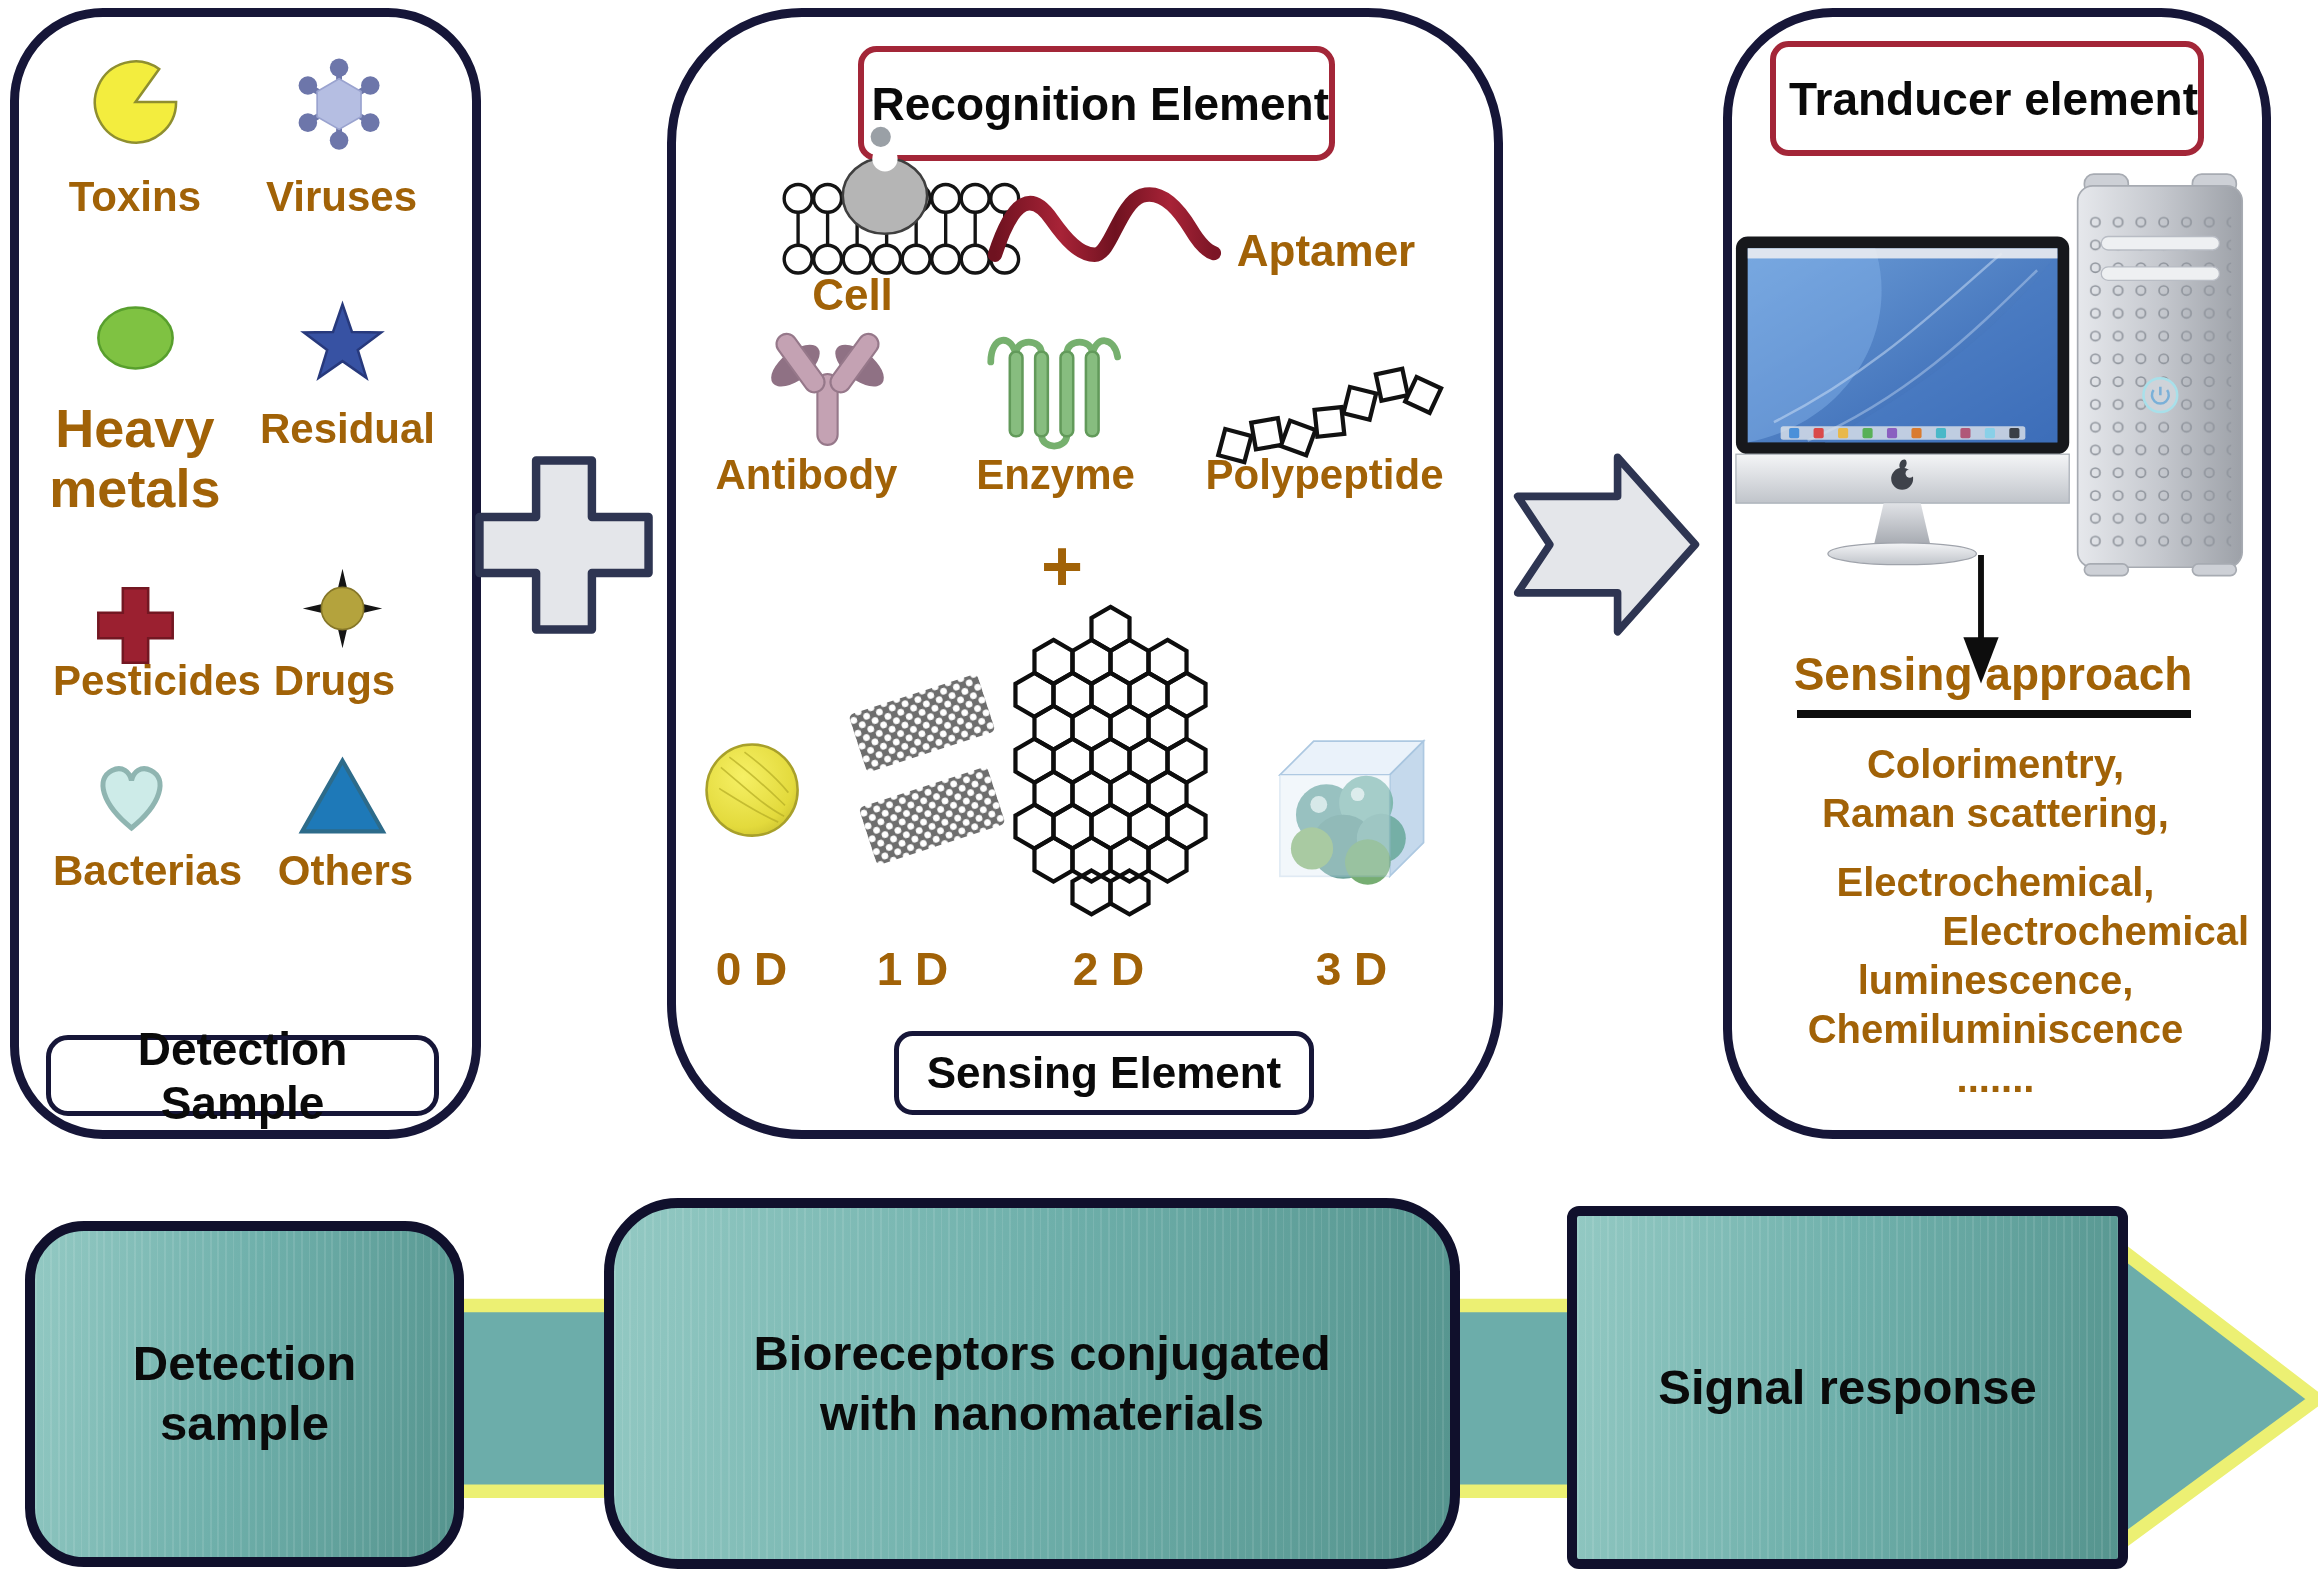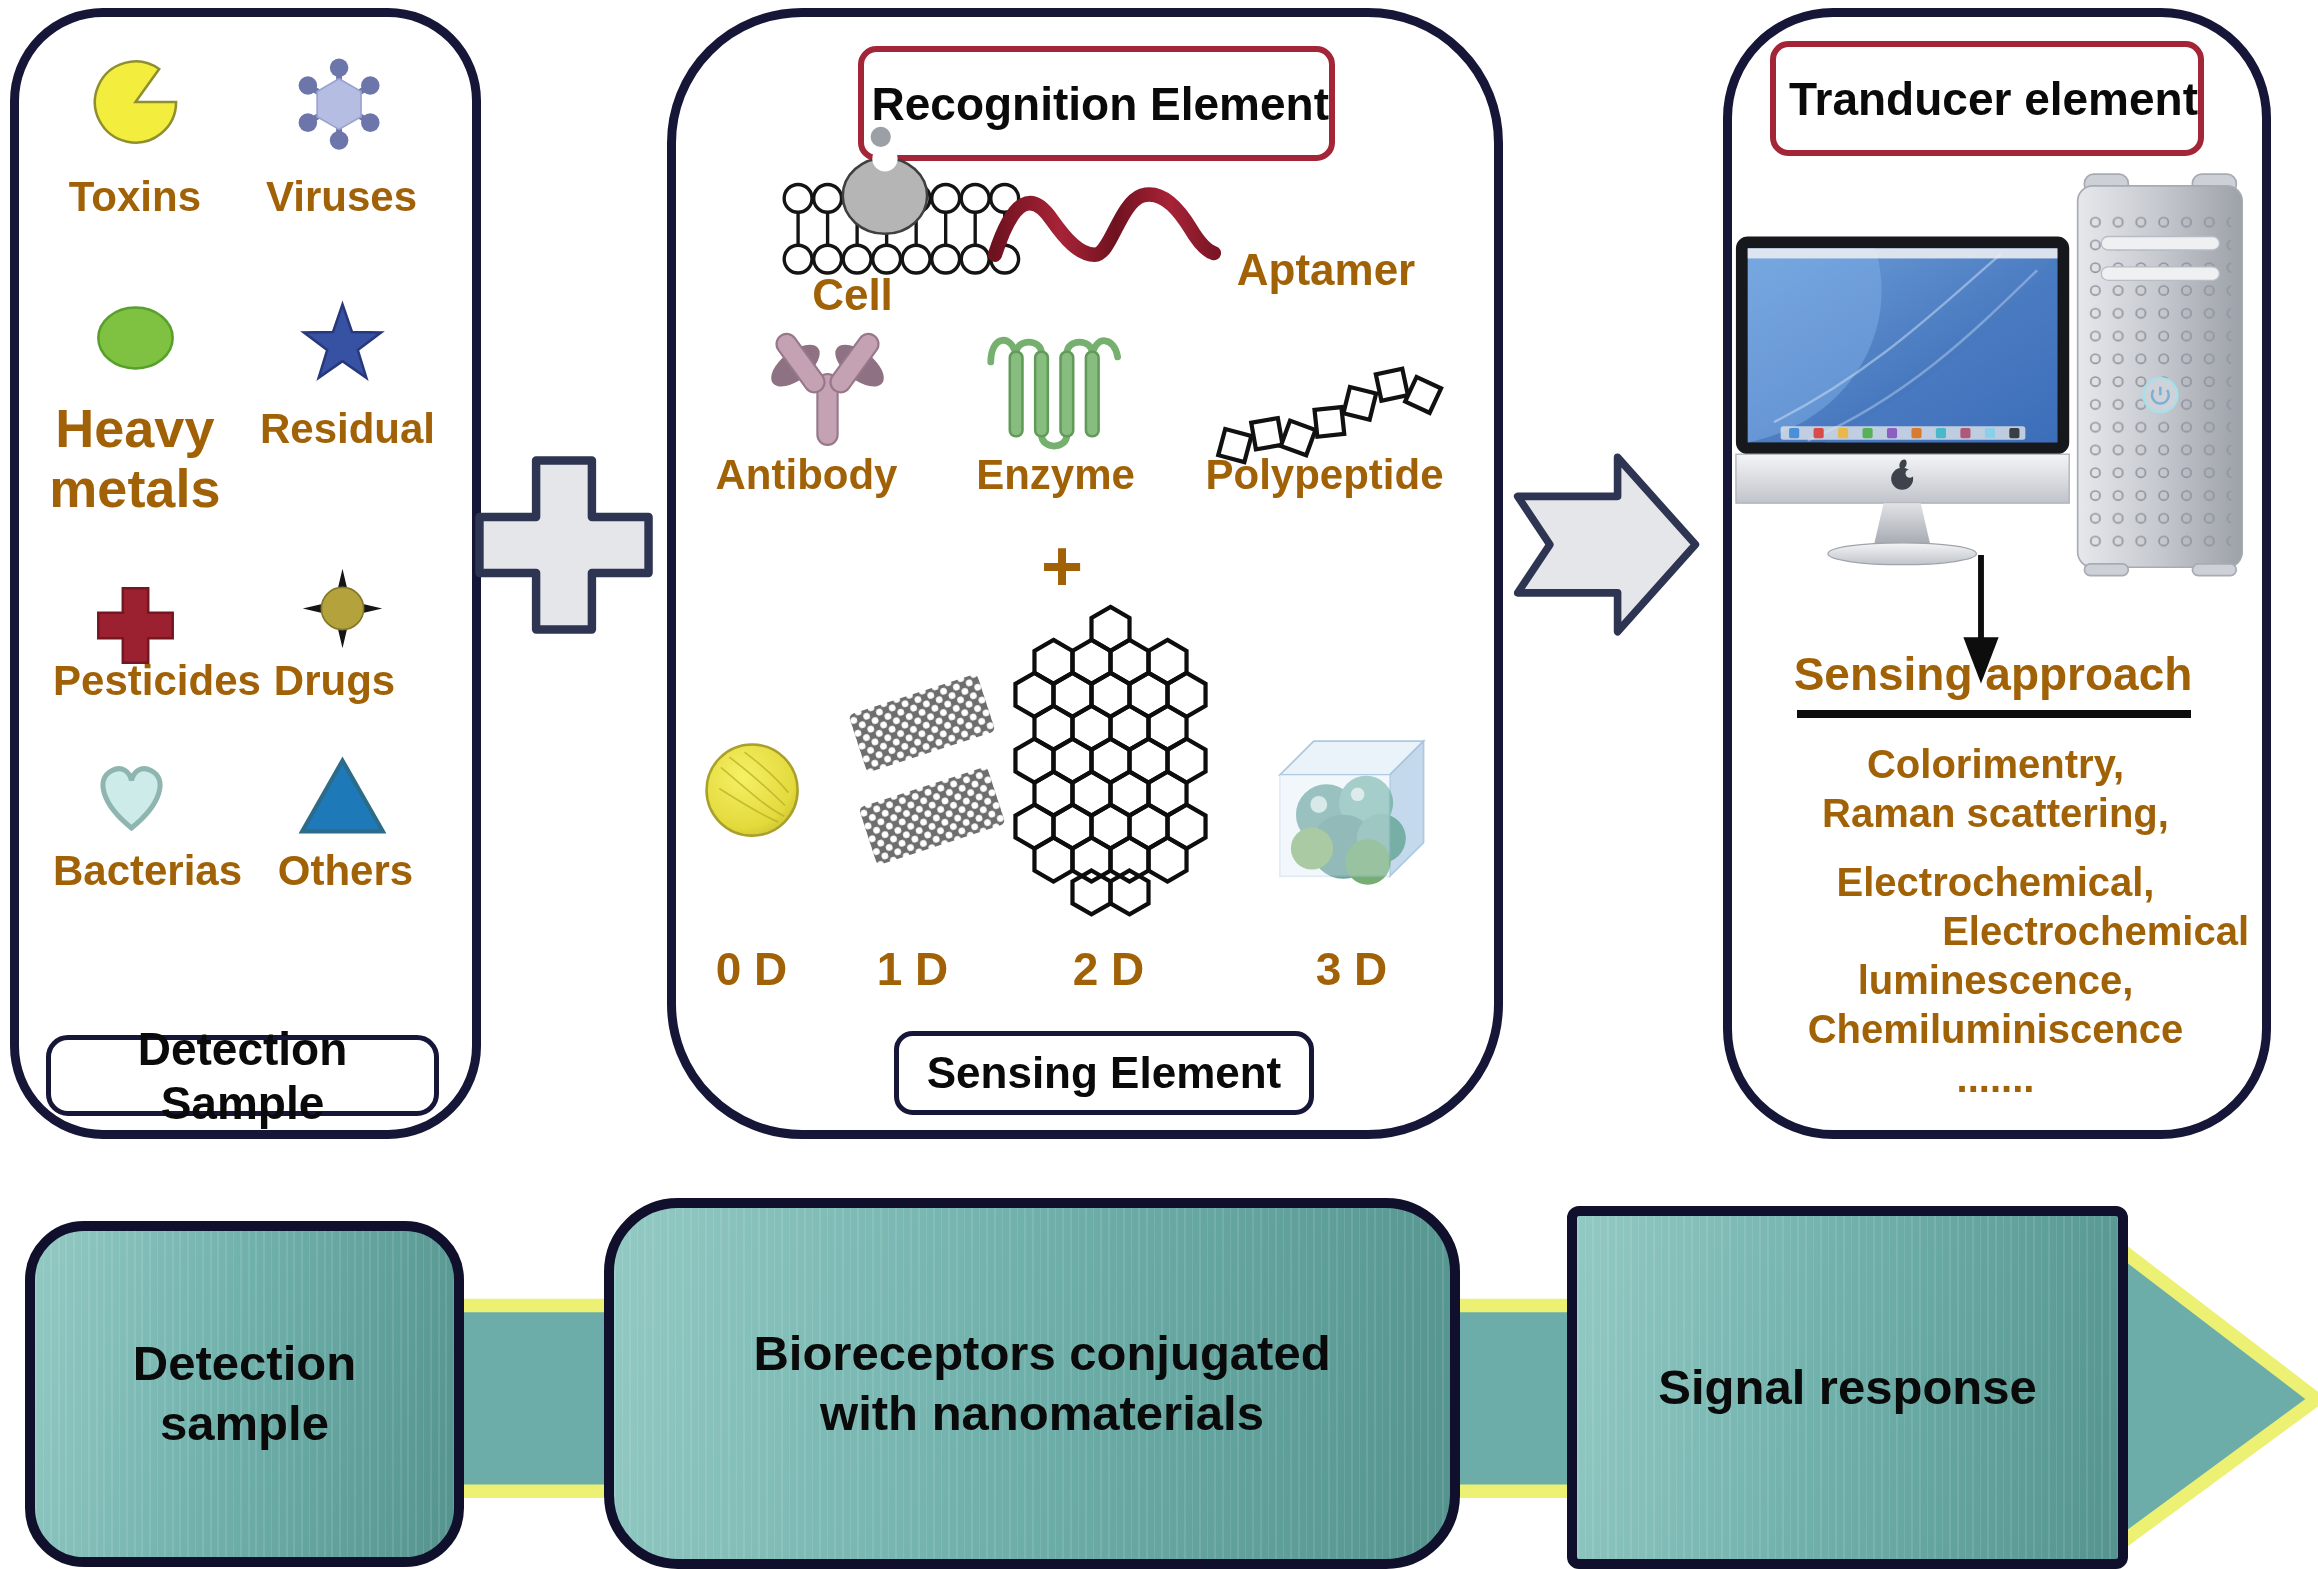--- a/index.html
+++ b/index.html
@@ -138,21 +138,21 @@
       <linearGradient id="gwave" x1="0" y1="0" x2="1" y2="0">
         <stop offset="0" stop-color="#6f1220"></stop>
           <stop offset="0.3" stop-color="#a82337"></stop>
         <stop offset="0.55" stop-color="#6f1220"></stop>
           <stop offset="0.8" stop-color="#a82337"></stop>
         <stop offset="1" stop-color="#7c1626"></stop>
       </linearGradient>
     </defs>
     <path d="M 8,92 C 30,24 52,17 75,50 C 92,74 108,92 126,92 C 145,92 155,32 182,22 C 205,15 225,37 240,62 C 250,79 260,88 267,90" fill="none" stroke="url(#gwave)" stroke-width="17" stroke-linecap="round"></path>
   </svg>
-  <div class="lbl" style="left:1216px;top:226px;width:220px;font-size:44px;margin-top:19px;">Aptamer</div>
+  <div class="lbl" style="left:1216px;top:226px;width:220px;font-size:44px;">Aptamer</div>
 
   <svg class="abs" style="left:760px;top:325px;" width="135" height="131" viewBox="0 0 160 155">
     <ellipse cx="42" cy="48" rx="34" ry="17" transform="rotate(-38 42 48)" fill="#8f7184"></ellipse>
     <ellipse cx="118" cy="48" rx="34" ry="17" transform="rotate(38 118 48)" fill="#8f7184"></ellipse>
     <g fill="#c4a2b3" stroke="#96788a" stroke-width="2.5">
       <rect x="-12" y="-42" width="24" height="84" rx="12" transform="translate(80,100)"></rect>
       <rect x="-12" y="-40" width="24" height="80" rx="12" transform="translate(48,45) rotate(-36)"></rect>
       <rect x="-12" y="-40" width="24" height="80" rx="12" transform="translate(112,45) rotate(36)"></rect>
     </g>
   </svg>

